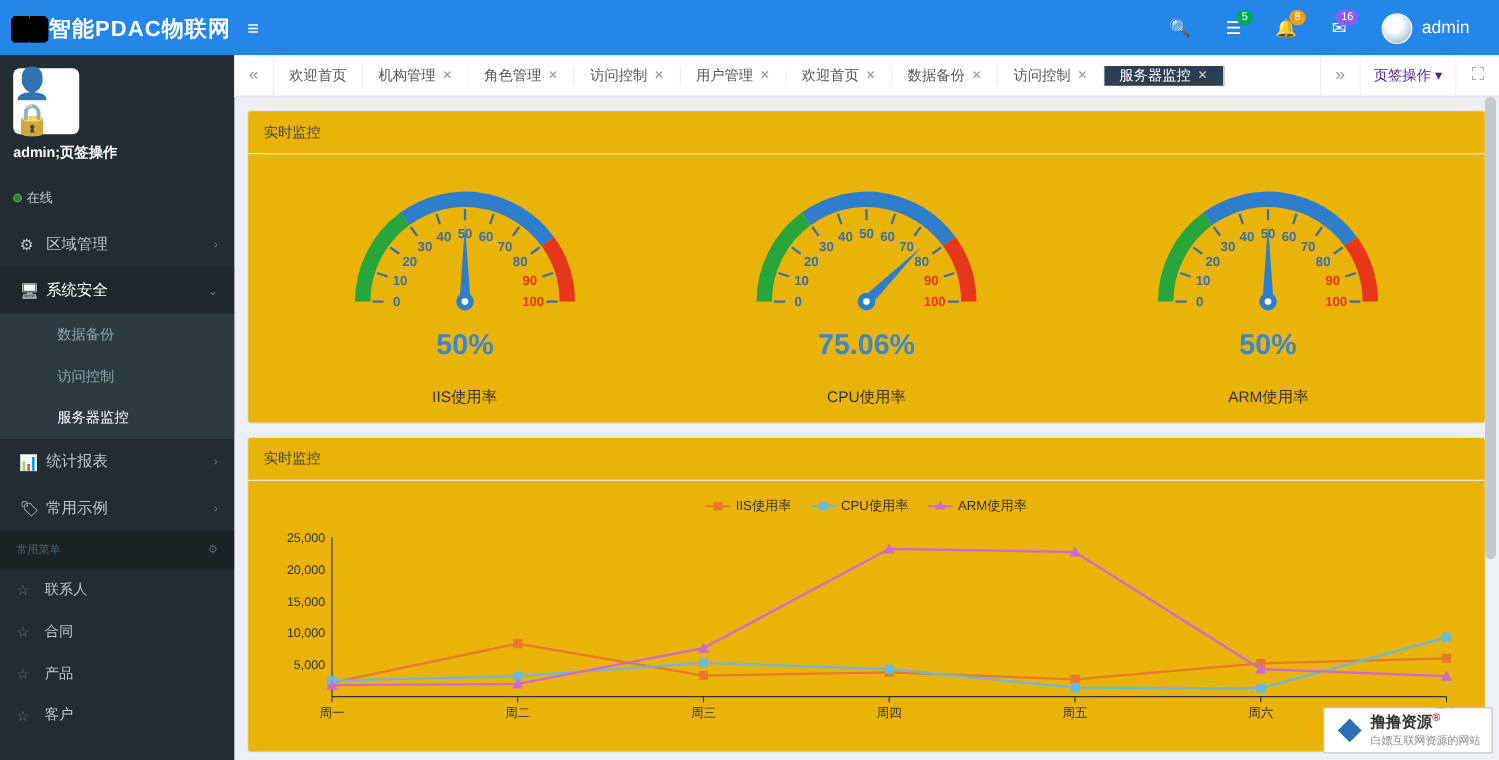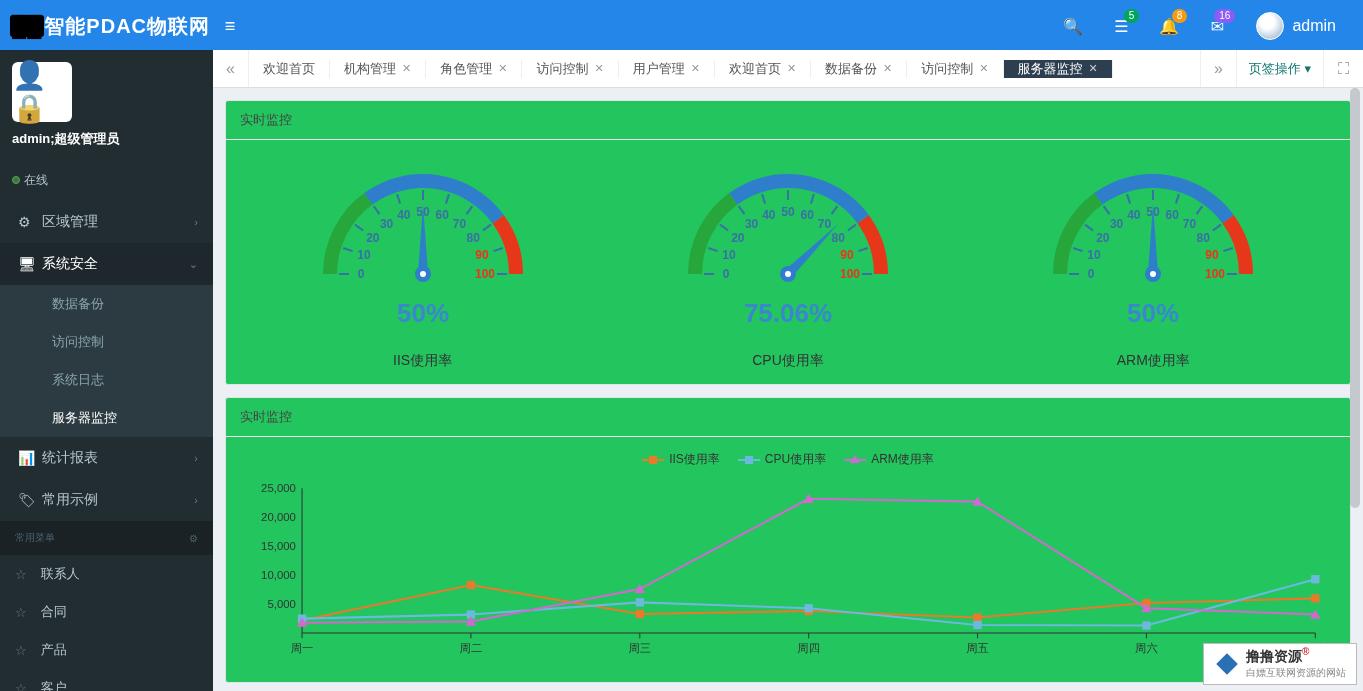--- a/index.html
+++ b/index.html
@@ -40,25 +40,25 @@
 
 
 .main { position:absolute; top:50px; left:213px; right:0; bottom:0; display:flex; flex-direction:column; }
 .tabbar { height:38px; background:#fff; border-bottom:1px solid #ddd; display:flex; align-items:stretch; }
 .tabscroll { width:36px; display:flex; align-items:center; justify-content:center; color:#999; cursor:pointer; border-right:1px solid #eee;}
 .tabscroll.right{ border-left:1px solid #eee; border-right:none; margin-left:auto;}
 .tab { padding:0 14px; display:flex; align-items:center; gap:6px; font-size:13px; color:#555; cursor:pointer; border-right:1px solid #eee; white-space:nowrap;}
 .tab.active { background:#2c3e50; color:#fff; }
 .tab .x { font-size:11px; color:#999; }
 .tab.active .x { color:#ccc; }
-.tab-ops { padding:0 12px; display:flex; align-items:center; font-size:13px; color:#0f766e; cursor:pointer; border-left:1px solid #eee;}
+.tab-ops { padding:0 12px; display:flex; align-items:center; font-size:13px; color:#4c1d95; cursor:pointer; border-left:1px solid #eee;}
 .fullscreen { width:40px; display:flex; align-items:center; justify-content:center; color:#999; cursor:pointer; border-left:1px solid #eee;}
 
 .content { flex:1; overflow-y:auto; padding:12px; }
-.panel { background:#22c55e; border:1px solid #e0e4e7; border-radius:3px; margin-bottom:12px; }
+.panel { background:#eab308; border:1px solid #e0e4e7; border-radius:3px; margin-bottom:12px; }
 .panel-header { padding:10px 14px; font-size:13px; color:#444; border-bottom:1px solid #eee;}
 .panel-body { padding:14px; }
 
 .gauges { display:flex; justify-content:space-around; }
 .gauge-wrap { text-align:center; }
 .gauge-wrap svg { display:block; margin:0 auto;}
 .gauge-value { font-size:26px; font-weight:bold; fill:#3a87d0; }
 .gauge-label { font-size:14px; color:#333; margin-top:8px; }
 .tick-text { font-size:12px; fill:#3a6fa8; font-weight:600;}
 .tick-text.red { fill:#e7371a; }
@@ -96,38 +96,37 @@
       <span>admin</span>
     </div>
   </div>
 </div>
 
 <div class="sidebar">
   <div class="user-panel">
     <div class="pic">
         <span>👤🔒</span>
       </div>
-    <div class="uname">admin;超级管理员</div>
+    <div class="uname">admin;页签操作</div>
     <div class="status"><span class="dot"></span><span>在线</span></div>
   </div>
   <div id="menu-root">
       <div class="menu-item">
         <span class="mi">⚙</span>
         <span>区域管理</span>
         <span class="arrow">›</span>
       </div>
       <div class="menu-item open">
         <span class="mi">🖥</span>
         <span>系统安全</span>
         <span class="arrow">⌄</span>
       </div>
       <div class="submenu">
         <div class="sub-item">数据备份</div>
         <div class="sub-item">访问控制</div>
-        <div class="sub-item">系统日志</div>
         <div class="sub-item active">服务器监控</div>
       </div>
       <div class="menu-item">
         <span class="mi">📊</span>
         <span>统计报表</span>
         <span class="arrow">›</span>
       </div>
       <div class="menu-item">
         <span class="mi">🏷</span>
         <span>常用示例</span>

